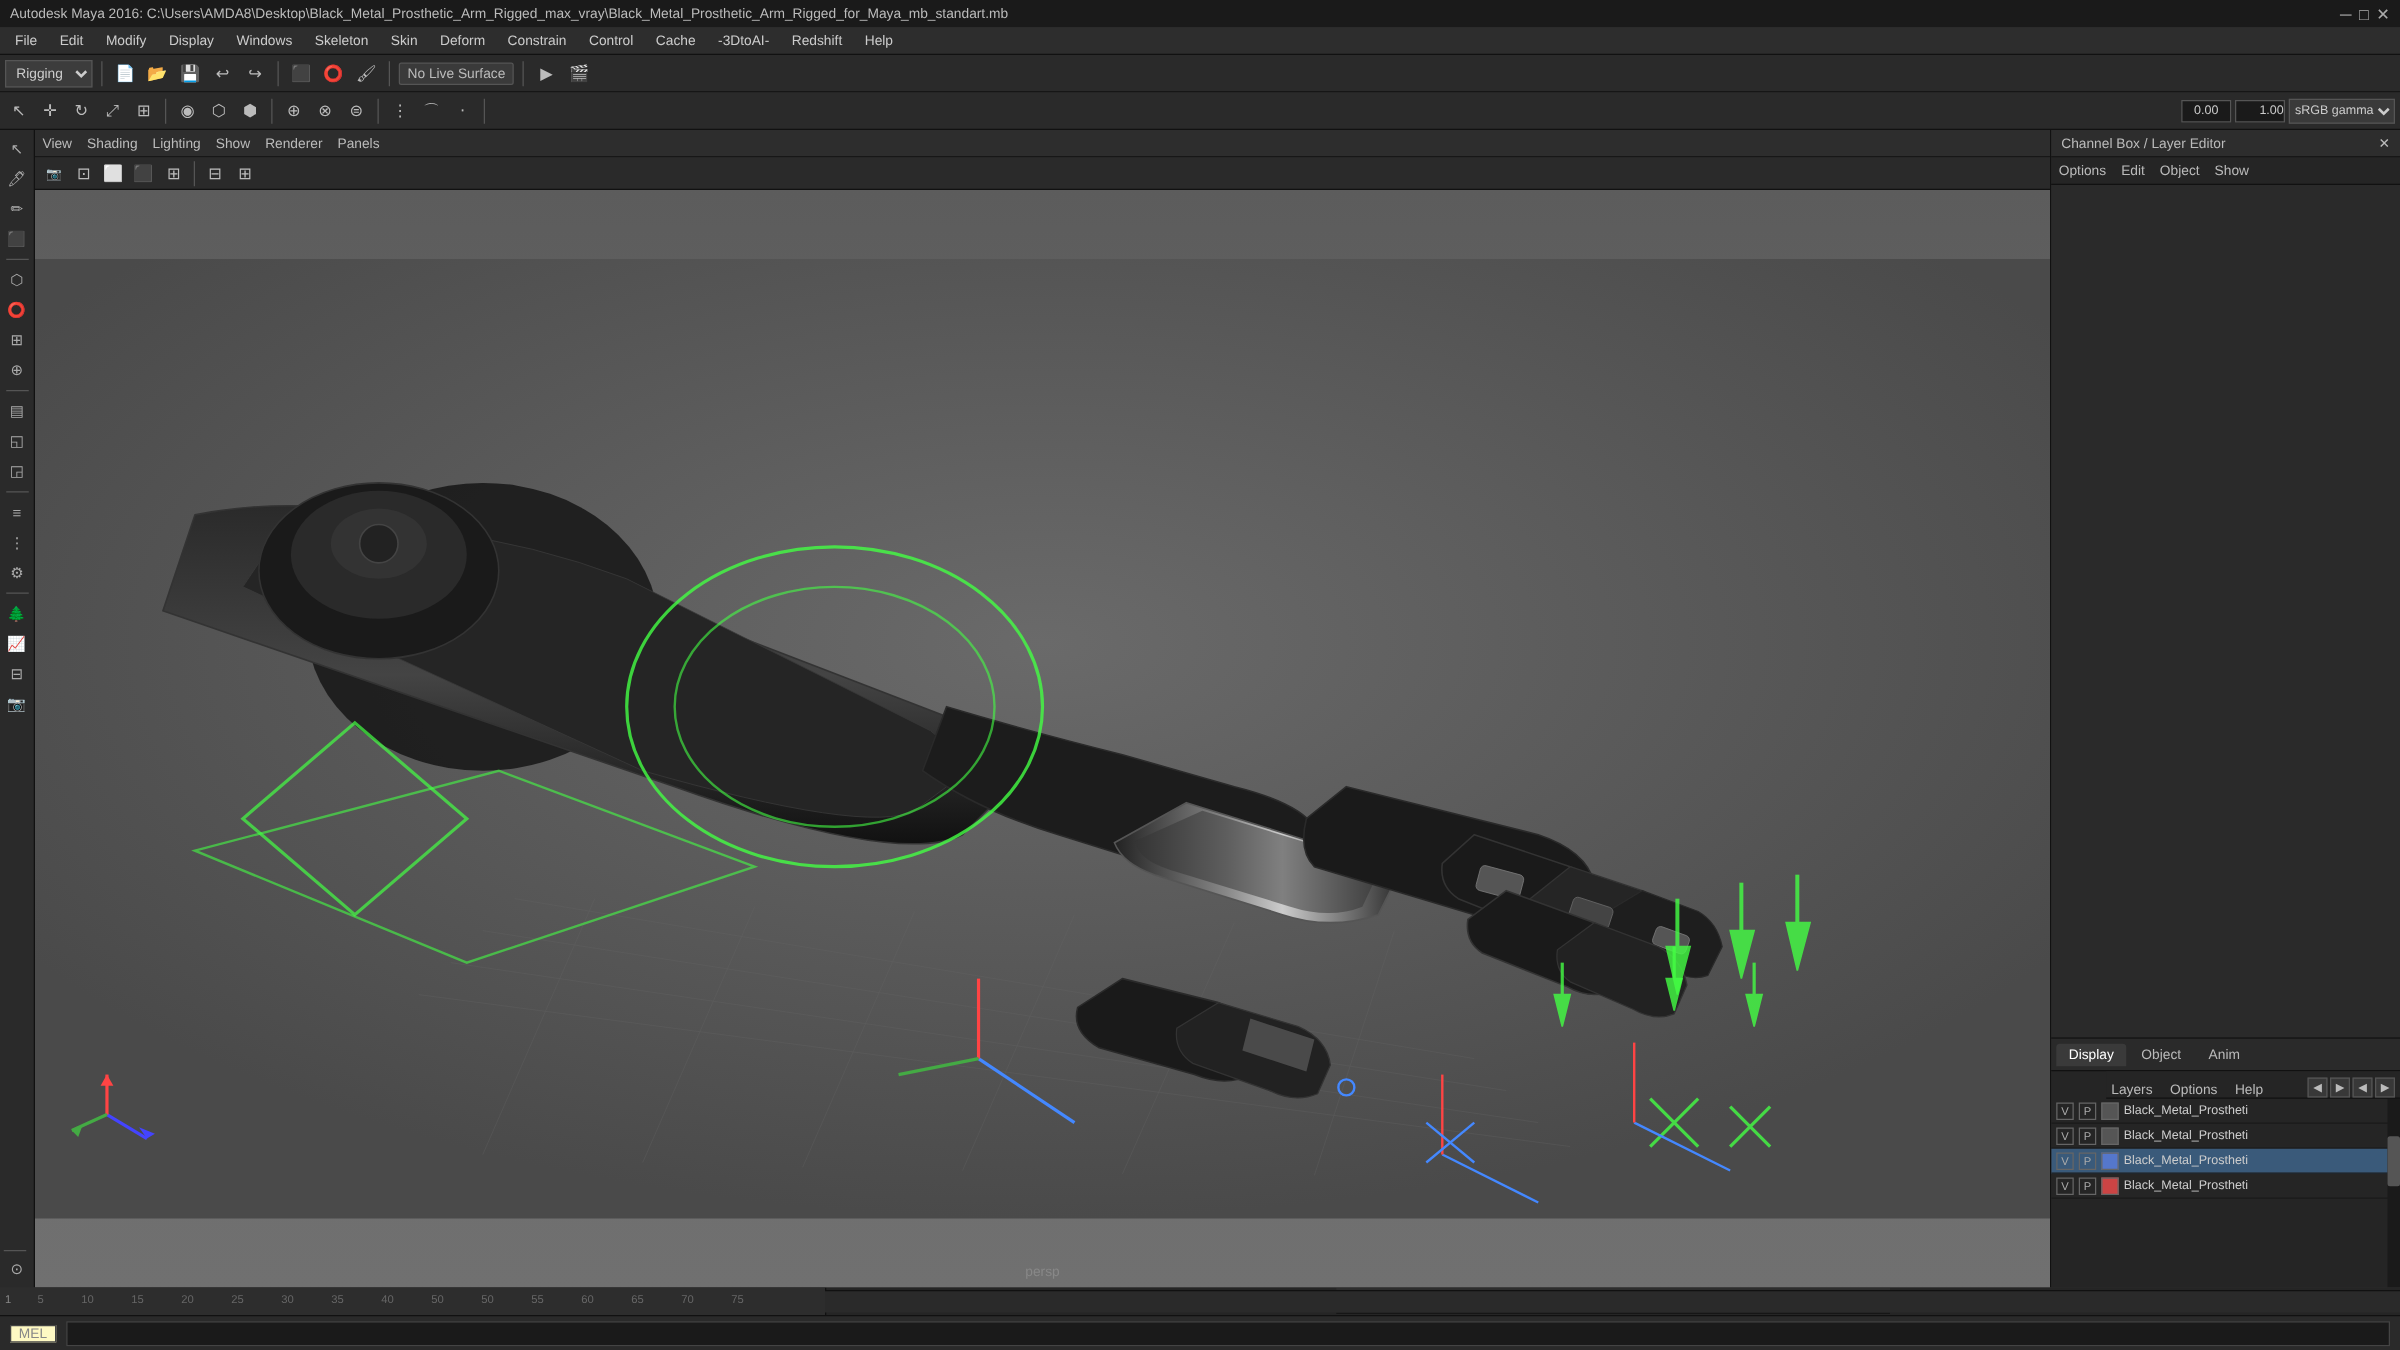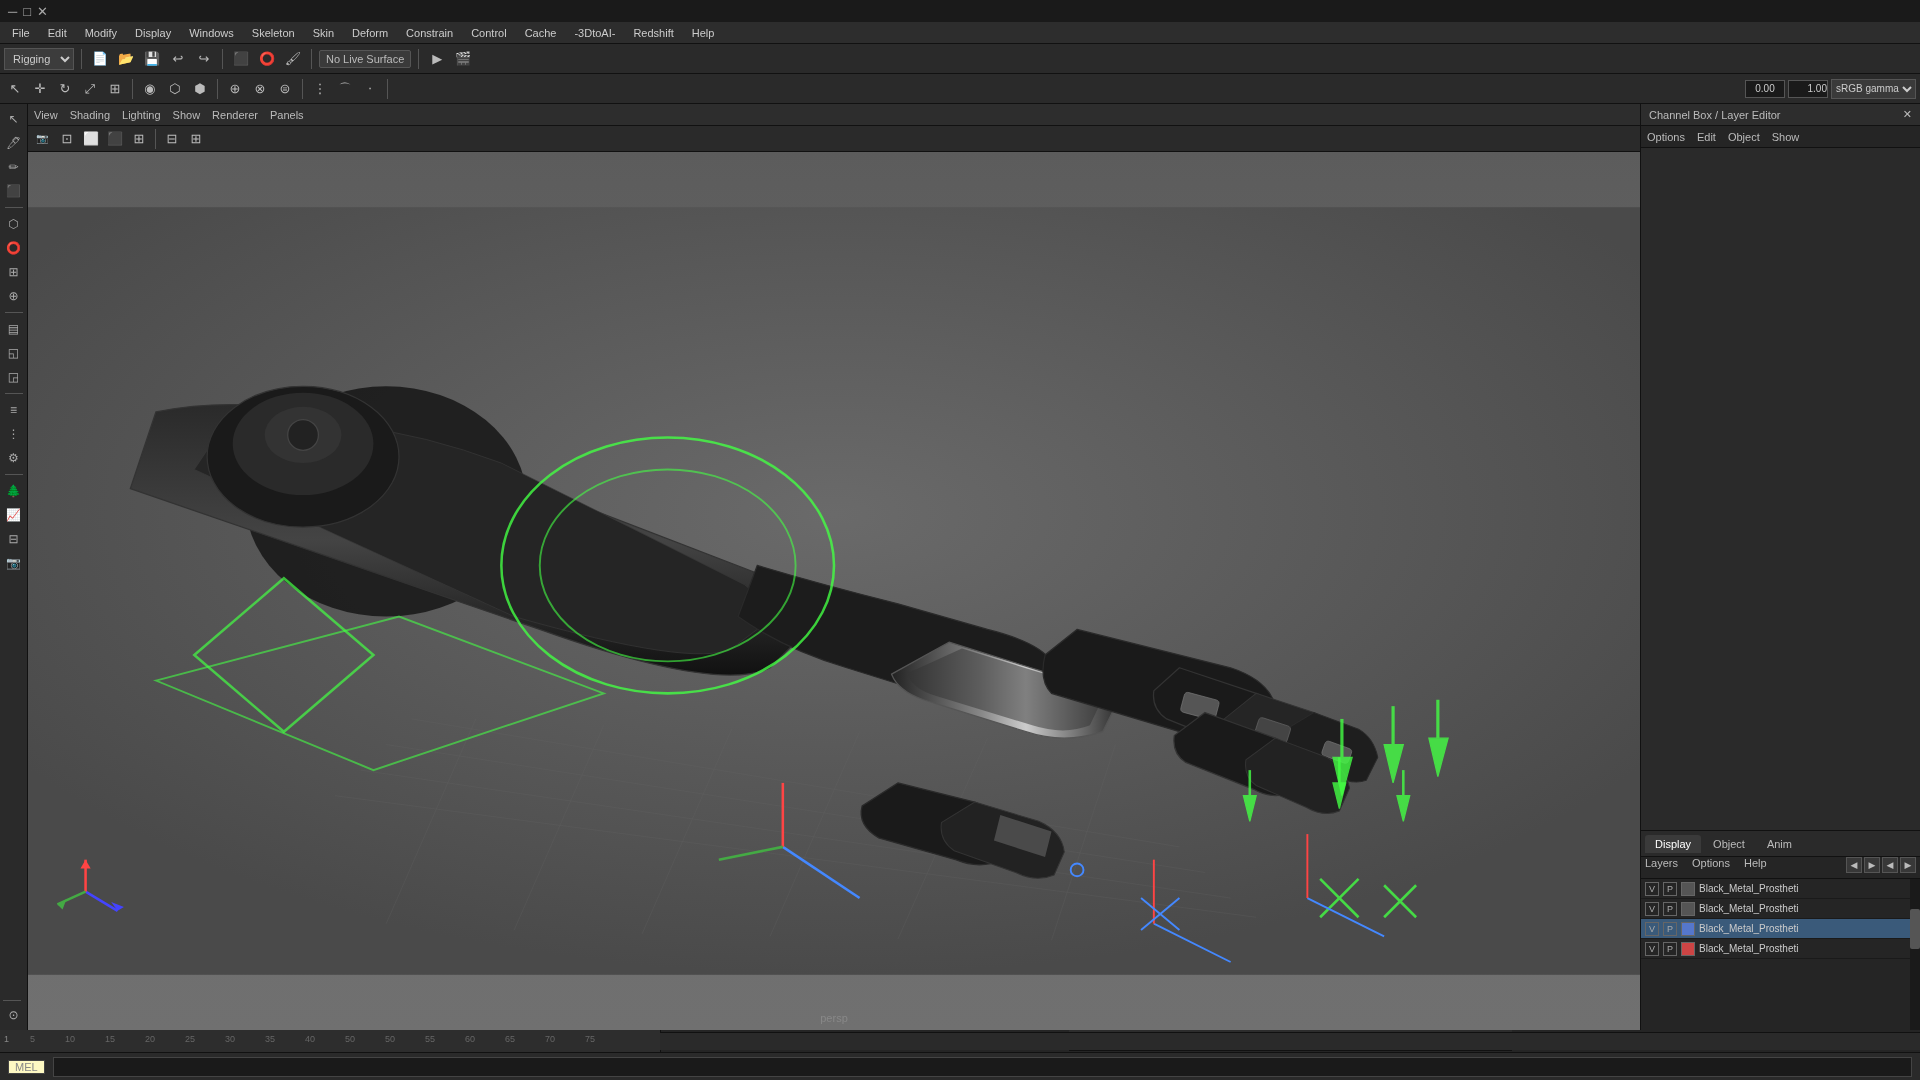--- a/index.html
+++ b/index.html
@@ -110,22 +110,22 @@
     #layer-tabs {
       height: 26px; background: #2a2a2a; display: flex; align-items: center;
       padding: 0 4px; gap: 2px; border-bottom: 1px solid #111;
     }
     .layer-tab {
       padding: 3px 10px; font-size: 11px; cursor: pointer;
       border-radius: 3px 3px 0 0; color: #bbb;
     }
     .layer-tab.active { background: #3a3a3a; color: #fff; }
     #layer-controls {
-      height: 22px; background: #252525; display: flex; align-items: flex-start;
-      padding: 0 4px; gap: 4px; border-bottom: 1px solid #111;
+      height: 22px; background: #252525; display: flex; align-items: flex-end;
+      padding: 0 4px; gap: 4px; border-bottom: 1px solid #111; margin-left: 44px;
     }
     .layer-row {
       height: 20px; display: flex; align-items: center; padding: 0 4px;
       gap: 4px; border-bottom: 1px solid #1a1a1a; cursor: pointer;
     }
     .layer-row.selected { background: #3a5a7a; }
     .layer-v, .layer-p {
       width: 14px; height: 14px; border: 1px solid #666; font-size: 9px;
       display: flex; align-items: center; justify-content: center;
       cursor: pointer; color: #aaa;
@@ -220,20 +220,21 @@
       position: absolute; right: 0; top: 30px; width: 10px; height: 40px;
       background: #555; border-radius: 2px;
     }
   </style>
 </head>
 <body>
 
 <div id="app-wrapper">
 
   <div id="title-bar">
+    <span>Autodesk Maya 2016: C:\Users\AMDA8\Desktop\Black_Metal_Prosthetic_Arm_Rigged_max_vray\Black_Metal_Prosthetic_Arm_Rigged_for_Maya_mb_standart.mb</span>
     <div id="title-bar-controls">
       <span>─</span>
       <span>□</span>
       <span>✕</span>
     </div>
   </div>
 
   <div id="menu-bar">
     <span class="menu-item">File</span>
     <span class="menu-item">Edit</span>

